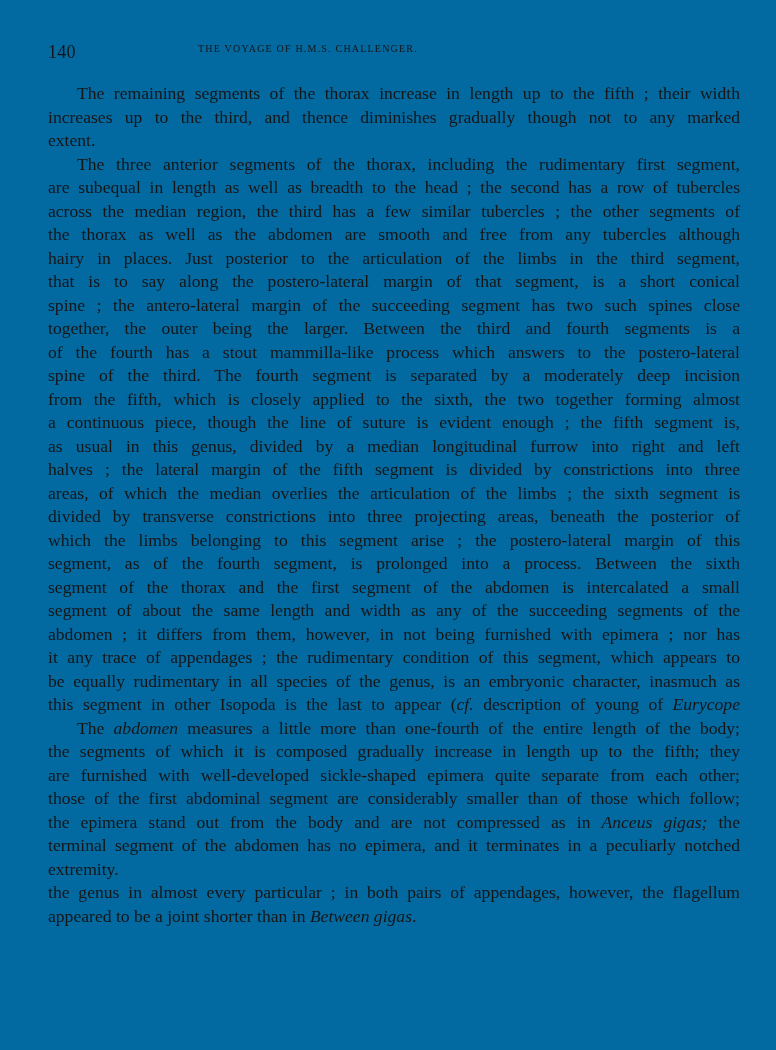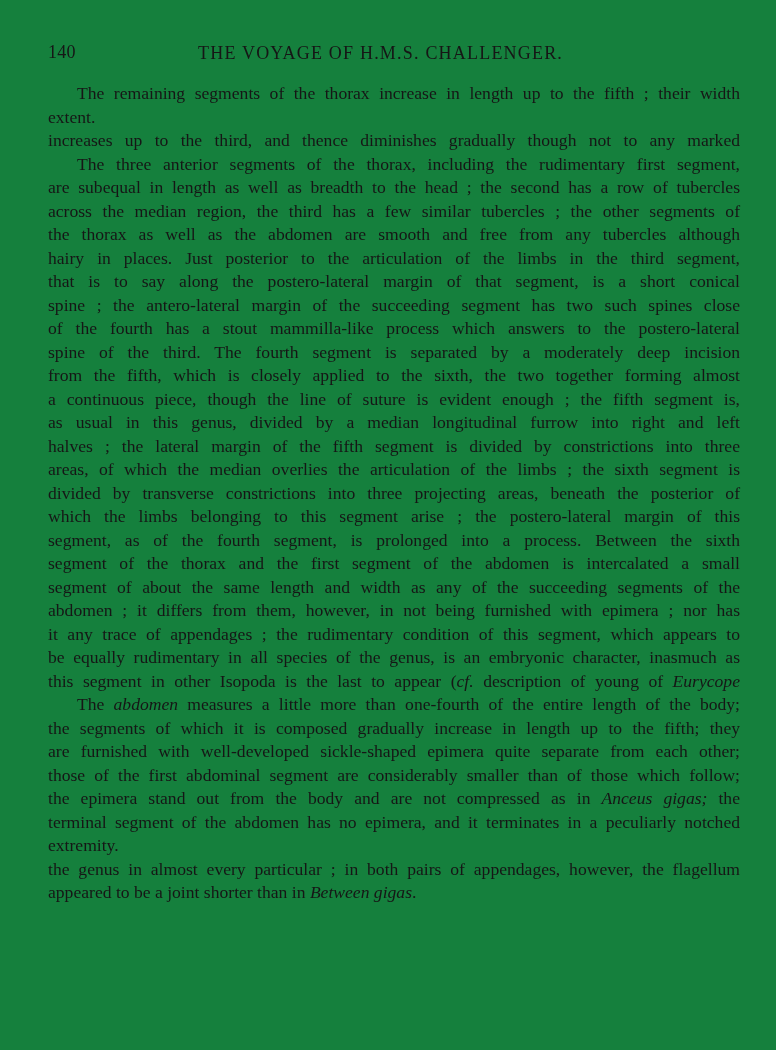--- a/index.html
+++ b/index.html
@@ -1,30 +1,30 @@
 <!DOCTYPE html>
 <html><head>
 <meta charset="utf-8">
 <style>
   html, body { margin: 0; padding: 0; background: #ffffff; }
   body { width: 776px; height: 1050px; position: relative; overflow: hidden; }
   .page {
     position: absolute; left: 0; top: 0; width: 776px; height: 1050px;
-    background: #15803d; color: #161616;
+    background: #0369a1; color: #161616;
     font-family: "Liberation Serif", "DejaVu Serif", serif;
   }
   .header {
     position: absolute; top: 42px; left: 48px; width: 693px; height: 24px;
     font-size: 17px;
   }
   .page-number {
     position: absolute; left: 0; top: 0; font-size: 18px; letter-spacing: 0.2px;
   }
   .running-title {
-    position: absolute; left: 150px; top: 1px; font-size: 18px;
+    position: absolute; left: 150px; top: 1px; font-size: 10px;
     letter-spacing: 1.2px;
     text-align: right;
   }
   .body-text {
     position: absolute; top: 82px; left: 48px; width: 692px;
     font-size: 17.6px; line-height: 23.5px;
   }
   .line {
     display: block; white-space: nowrap; text-align: justify;
     text-align-last: justify; height: 23.5px; overflow: visible;
@@ -41,32 +41,33 @@
 
   <div class="header">
     <span class="page-number">140</span>
     <span class="running-title">THE VOYAGE OF H.M.S. CHALLENGER.</span>
   </div>
 
   <div class="body-text">
 
     <div class="para">
       <span class="line indent">The remaining segments of the thorax increase in length up to the fifth ; their width</span>
+      <span class="line">increases up to the third, and thence diminishes gradually though not to any marked</span>
       <span class="line last">extent.</span>
-      <span class="line">increases up to the third, and thence diminishes gradually though not to any marked</span>
     </div>
 
     <div class="para">
       <span class="line indent">The three anterior segments of the thorax, including the rudimentary first segment,</span>
       <span class="line">are subequal in length as well as breadth to the head ; the second has a row of tubercles</span>
       <span class="line">across the median region, the third has a few similar tubercles ; the other segments of</span>
       <span class="line">the thorax as well as the abdomen are smooth and free from any tubercles although</span>
       <span class="line">hairy in places.  Just posterior to the articulation of the limbs in the third segment,</span>
       <span class="line">that is to say along the postero-lateral margin of that segment, is a short conical</span>
       <span class="line">spine ; the antero-lateral margin of the succeeding segment has two such spines close</span>
+      <span class="line">together, the outer being the larger.  Between the third and fourth segments is a</span>
       <span class="line">of the fourth has a stout mammilla-like process which answers to the postero-lateral</span>
       <span class="line">spine of the third.  The fourth segment is separated by a moderately deep incision</span>
       <span class="line">from the fifth, which is closely applied to the sixth, the two together forming almost</span>
       <span class="line">a continuous piece, though the line of suture is evident enough ; the fifth segment is,</span>
       <span class="line">as usual in this genus, divided by a median longitudinal furrow into right and left</span>
       <span class="line">halves ; the lateral margin of the fifth segment is divided by constrictions into three</span>
       <span class="line">areas, of which the median overlies the articulation of the limbs ; the sixth segment is</span>
       <span class="line">divided by transverse constrictions into three projecting areas, beneath the posterior of</span>
       <span class="line">which the limbs belonging to this segment arise ; the postero-lateral margin of this</span>
       <span class="line">segment, as of the fourth segment, is prolonged into a process.  Between the sixth</span>

